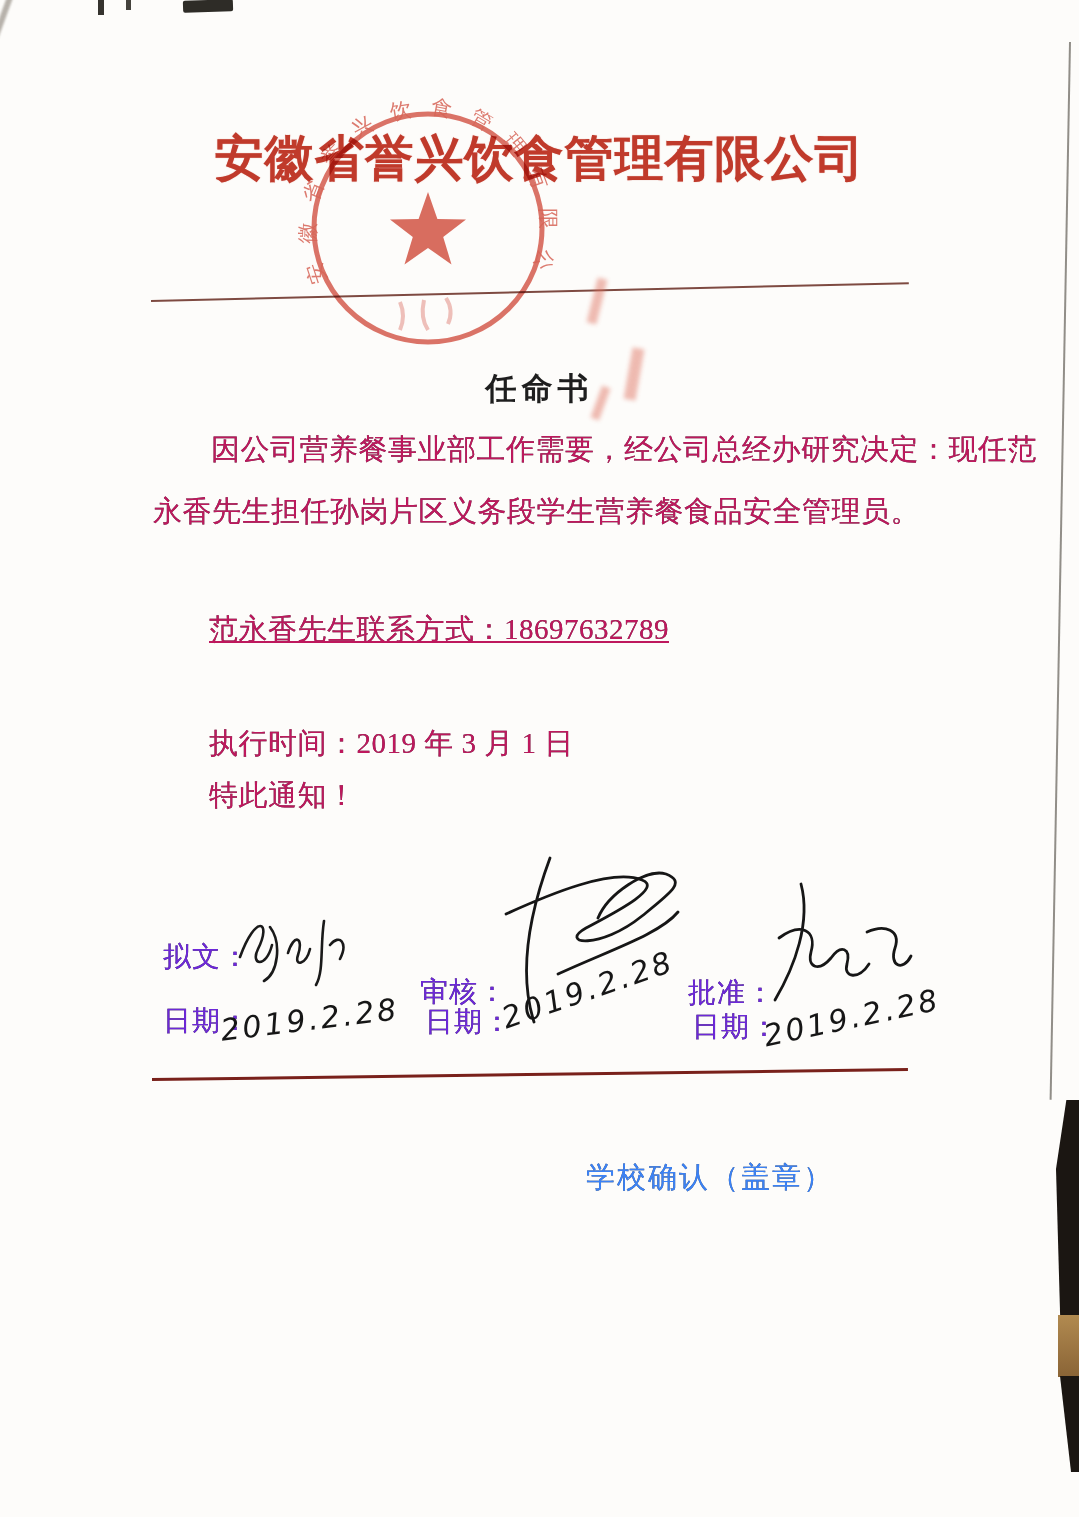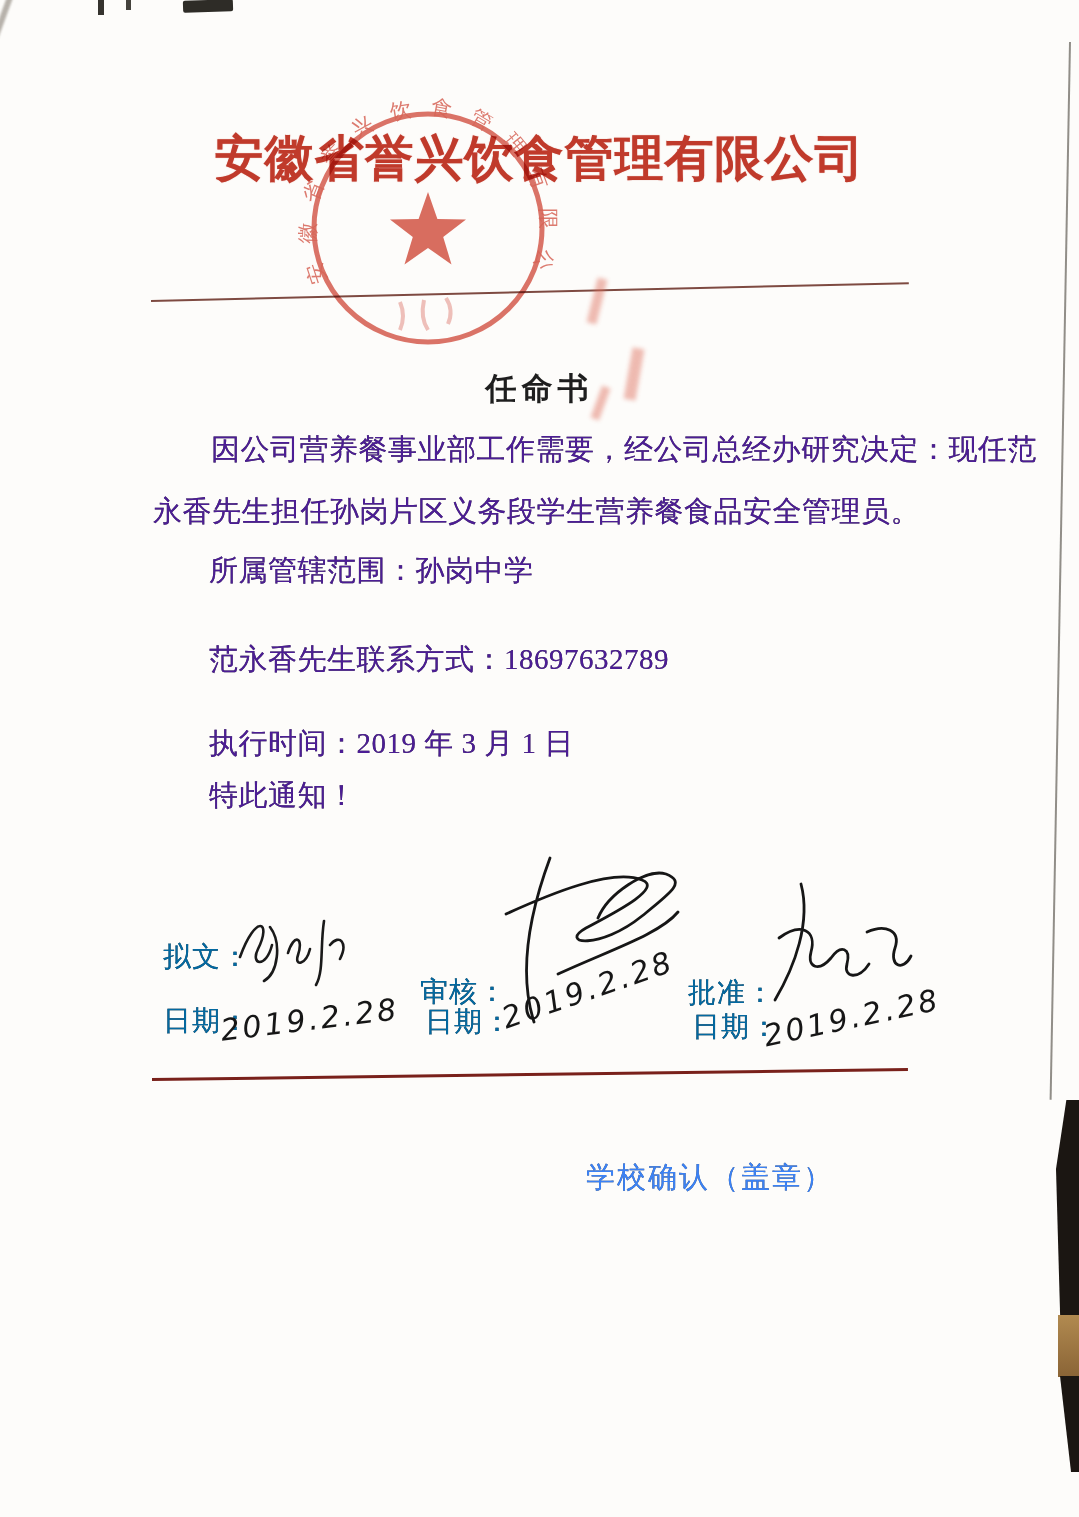--- a/index.html
+++ b/index.html
@@ -35,32 +35,32 @@
   .rule-bottom{
     position:absolute;left:152px;top:1078px;width:756px;height:3px;
     background:#79211b;transform:rotate(-0.75deg);transform-origin:left center;
   }
   
   .doc-title{
     position:absolute;left:0;right:0;top:368px;text-align:center;
     font-size:31px;font-weight:bold;letter-spacing:5px;color:#1e1e1e;
   }
   .bodyline{
-    position:absolute;font-size:29px;color:#4c1d95;letter-spacing:.5px;
+    position:absolute;font-size:29px;color:#be185d;letter-spacing:.5px;
     text-shadow:0 0 .4px #444;white-space:nowrap;
   }
   .l1{left:153px;top:430px;padding-left:58px;}
   .l2{left:153px;top:492px;}
   .l-scope{left:209px;top:551px;}
-  .l-contact{left:209px;top:640px;}
+  .l-contact{left:209px;top:610px;text-decoration:underline;}
   .l-effective{left:209px;top:724px;}
   .l-notice{left:209px;top:776px;}
   
   .sig-label{
-    position:absolute;font-size:28px;color:#0369a1;letter-spacing:1px;
+    position:absolute;font-size:28px;color:#6d28d9;letter-spacing:1px;
     text-shadow:0 0 .4px #333;white-space:nowrap;
   }
   .sig-svg{position:absolute;}
   .hand{
     position:absolute;font-family:"DejaVu Sans",sans-serif;font-style:italic;
     font-size:30px;color:#161616;letter-spacing:3px;white-space:nowrap;
   }
   .hand.d1{left:220px;top:1002px;transform:rotate(-7deg);}
   .hand.d2{left:498px;top:972px;transform:rotate(-19deg);}
   .hand.d3{left:762px;top:1000px;transform:rotate(-12deg);}
@@ -126,21 +126,20 @@
   <div class="seal-smudge" style="left:628px;top:348px;width:12px;height:52px;transform:rotate(10deg);"></div>
   <div class="seal-smudge" style="left:596px;top:386px;width:9px;height:34px;transform:rotate(20deg);"></div>
 
 
   <div class="rule-top"></div>
 
   <div class="doc-title">任命书</div>
 
   <div class="bodyline l1">因公司营养餐事业部工作需要，经公司总经办研究决定：现任范</div>
   <div class="bodyline l2">永香先生担任孙岗片区义务段学生营养餐食品安全管理员。</div>
-  <div class="bodyline l-scope">所属管辖范围：孙岗中学</div>
   <div class="bodyline l-contact">范永香先生联系方式：18697632789</div>
   <div class="bodyline l-effective">执行时间：2019 年 3 月 1 日</div>
   <div class="bodyline l-notice">特此通知！</div>
 
   <div class="sig-label" style="left:163px;top:938px;">拟文：</div>
   <svg class="sig-svg" style="left:232px;top:905px;" width="130" height="90" viewBox="0 0 130 90">
     <path d="M8,52 C24,8 40,16 26,44 C18,60 34,64 40,40 M38,22 C50,38 46,68 32,76 M56,48 C62,28 72,32 66,50 C62,62 74,60 78,44 M92,16 C88,42 92,66 84,80 M98,40 C108,28 116,38 108,54" fill="none" stroke="#1a1a1a" stroke-width="2.6" stroke-linecap="round"></path>
   </svg>
   <div class="sig-label" style="left:163px;top:1002px;">日期：</div>
   <div class="hand d1">2019.2.28</div>

